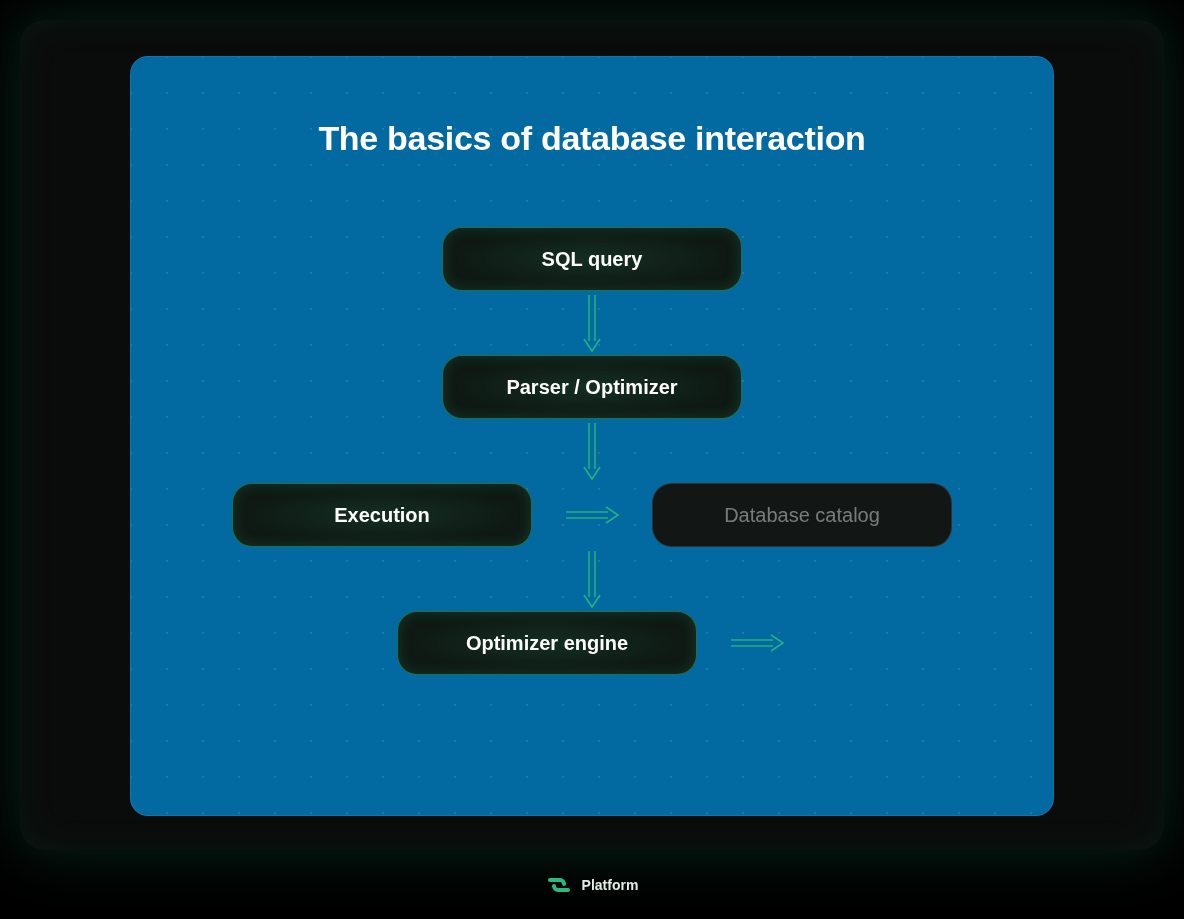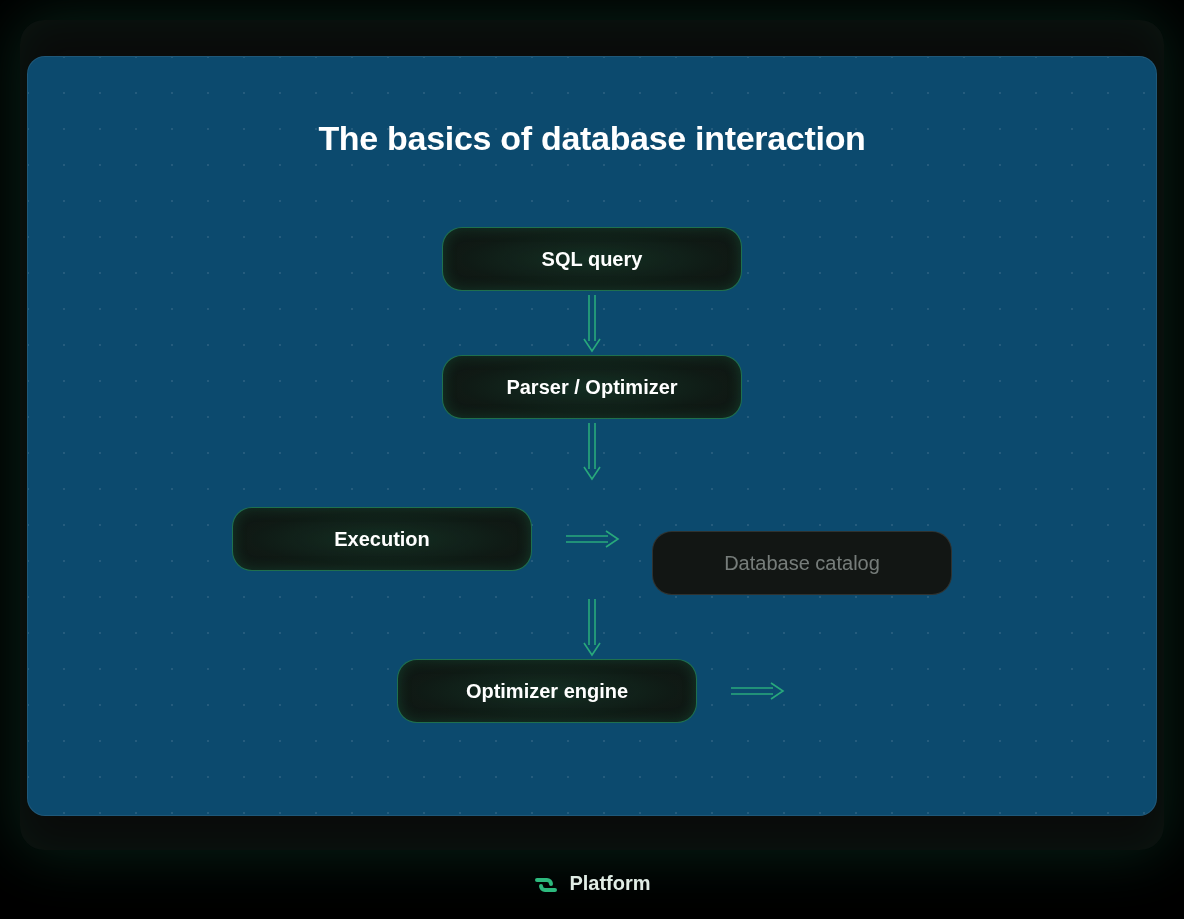--- a/index.html
+++ b/index.html
@@ -19,26 +19,26 @@
     margin-top: 20px;
     border-radius: 24px;
     background: #0a0c0b;
     box-shadow: 0 0 60px 4px rgba(40,180,120,0.18), inset 0 0 40px rgba(40,180,120,0.06);
     position: relative;
     display: flex;
     justify-content: center;
   }
   .panel {
     position: relative;
-    width: 1130px;
+    width: 924px;
     height: 760px;
     margin-top: 36px;
     border: 1px solid rgba(255,255,255,0.08);
     border-radius: 18px;
-    background: #0c4a6e;
+    background: #0369a1;
     overflow: hidden;
     padding-left: 44px;
   }
   .dotgrid {
     position: absolute;
     inset: 0;
     background-image: radial-gradient(rgba(255,255,255,0.10) 1.3px, transparent 1.3px);
     background-size: 36px 36px;
     background-position: 18px 18px;
     pointer-events: none;
@@ -81,43 +81,43 @@
     font-weight: 700;
     background: radial-gradient(ellipse at center, rgba(46,186,126,0.16) 0%, rgba(46,186,126,0.04) 60%, rgba(0,0,0,0) 100%), #0e1411;
     border: 1px solid rgba(46,186,126,0.55);
     box-shadow: inset 0 0 14px rgba(46,186,126,0.22);
   }
   .node.secondary {
     color: rgba(200,210,205,0.55);
     font-weight: 400;
     background: #121614;
     border: 1px solid rgba(255,255,255,0.12);
-    margin-top: 48px;
   }
   .v-arrow {
     height: 64px;
     width: 20px;
     display: flex;
     align-items: center;
     justify-content: center;
   }
   .h-arrow {
     height: 20px;
     width: 60px;
     display: flex;
     align-items: center;
     justify-content: center;
   }
   svg.arrow { stroke: #2eba7e; fill: none; stroke-width: 1.6; opacity: 0.85; }
   .brand {
     margin-top: 22px;
     display: flex;
+    align-items: center;
     gap: 10px;
     color: #e7efe9;
-    font-size: 20px;
+    font-size: 14px;
     font-weight: 600;
   }
   .brand-icon {
     width: 26px; height: 26px;
   }
 </style>
 </head>
 <body>
 
 <div class="outer">

